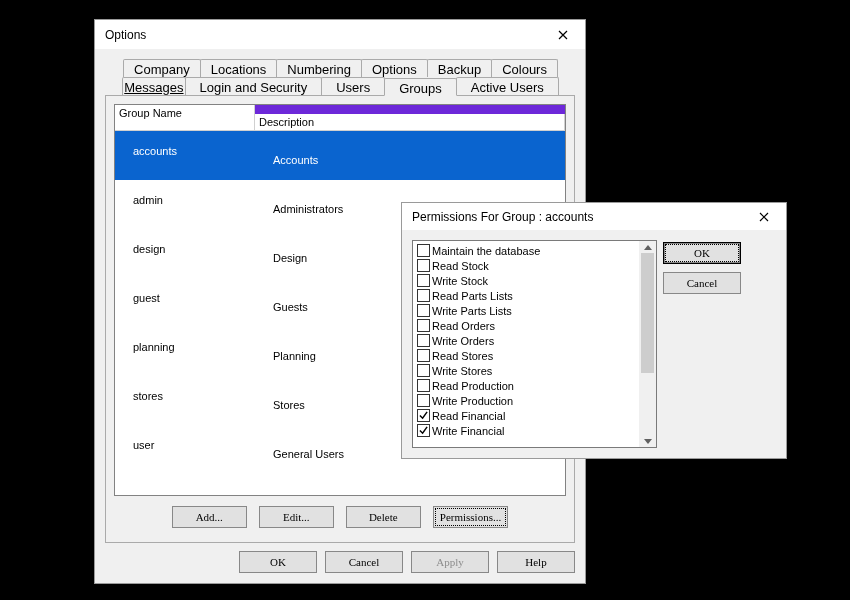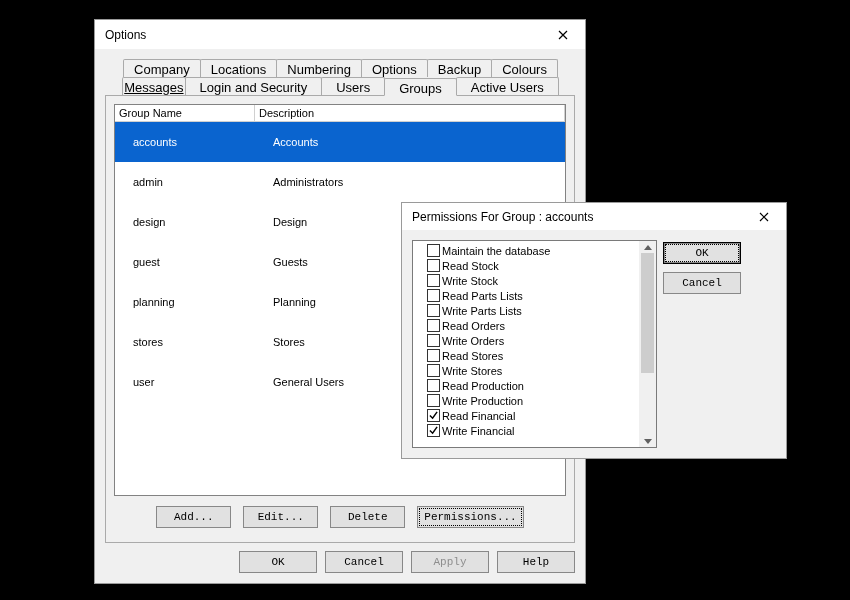--- a/index.html
+++ b/index.html
@@ -86,35 +86,35 @@
     }
     .lv-row.selected {
       background: #0a64cf;
       color: #fff;
     }
     .lv-cell {
       padding: 0 4px;
       white-space: nowrap;
     }
     .col-name { width: 140px; }
-    .col-desc { flex: 1; }
+    .col-desc { flex: 1; margin-top: 9px; }
     .btnrow {
       display: flex;
       justify-content: center;
       gap: 12px;
       padding: 10px 0 6px;
     }
     .btn {
       min-width: 75px;
       height: 22px;
       background: #e1e1e1;
       border: 1px solid #888;
       font-size: 11px;
       cursor: default;
-      font-family: Liberation Mono, monospace;
+      font-family: Liberation Serif, serif;
       padding: 0 6px;
     }
     .btn.default {
       border: 1px solid #000;
       box-shadow: inset 0 0 0 1px #888;
     }
     .btn.focused {
       outline: 1px dotted #000;
       outline-offset: -3px;
     }
@@ -132,21 +132,21 @@
       gap: 6px;
     }
     .perm-listbox {
       width: 245px;
       height: 208px;
       background: #fff;
       border: 1px solid #7a7a7a;
       padding: 2px 0 2px 0;
       position: relative;
     }
-    .perm-items { padding-left: 12px; }
+    .perm-items { padding-left: 2px; }
     .perm-item {
       display: flex;
       align-items: center;
       gap: 2px;
       padding: 0 2px;
       height: 15px;
     }
     .chk {
       width: 13px; height: 13px;
       border: 1px solid #333;

